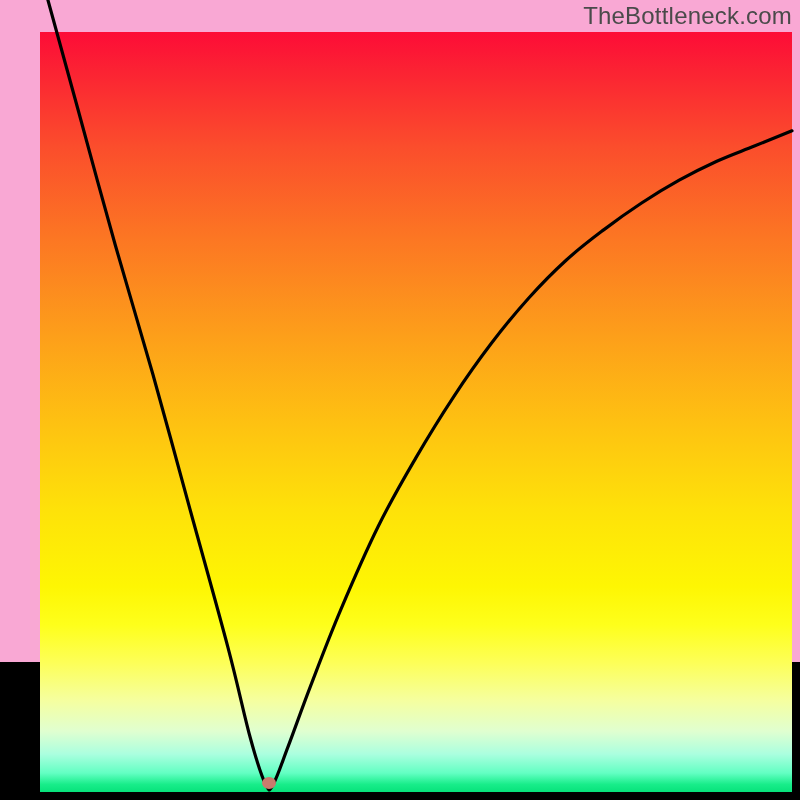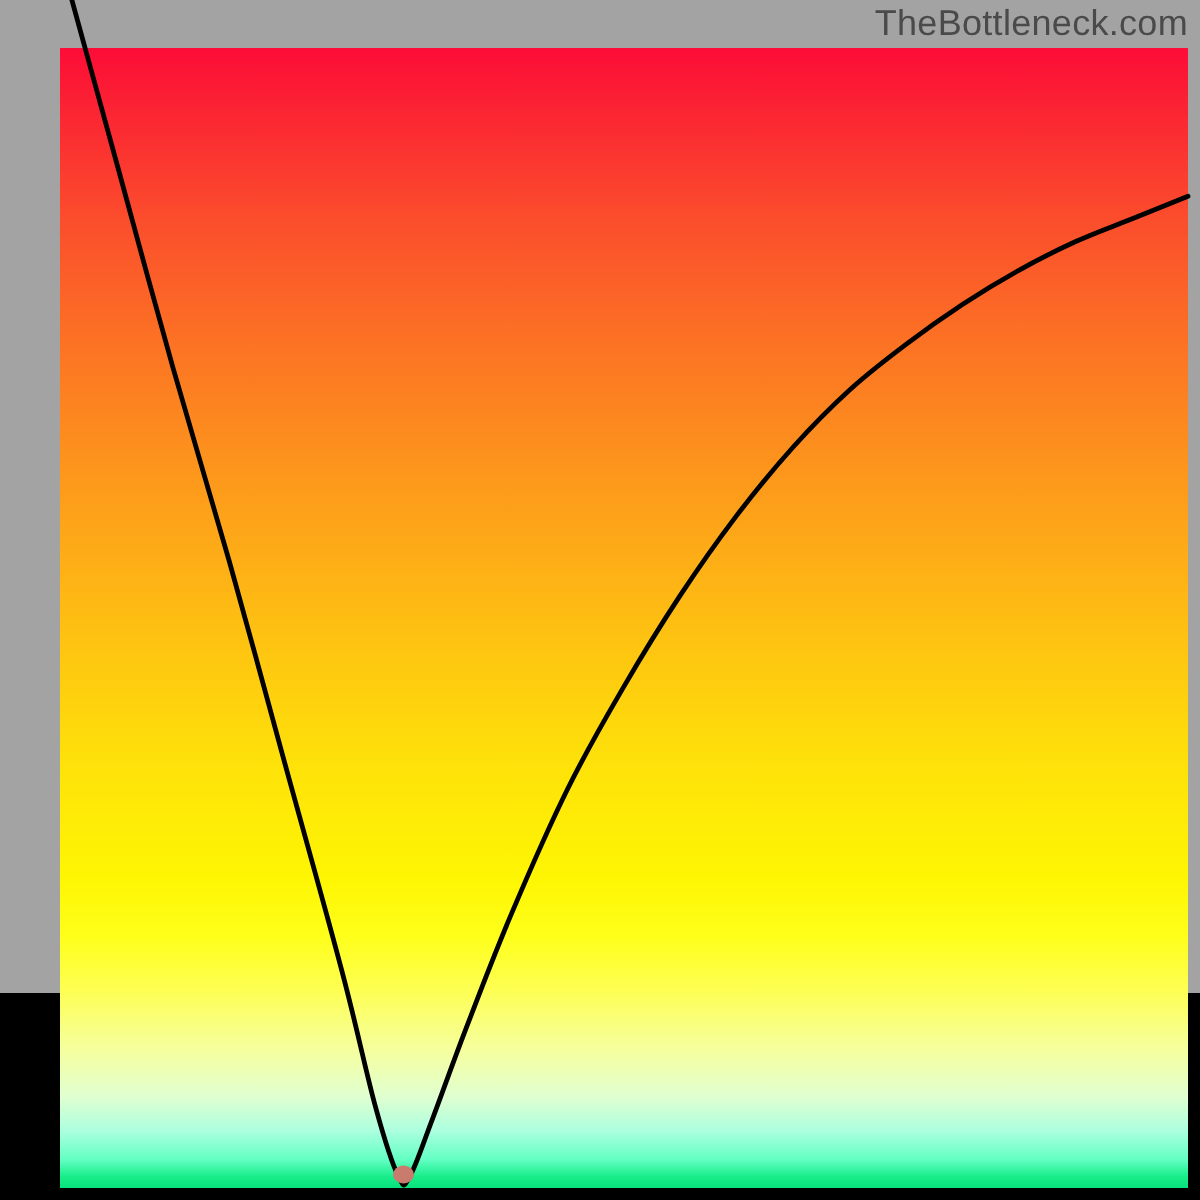--- a/index.html
+++ b/index.html
@@ -8,21 +8,21 @@
     width: 800px;
     height: 800px;
     background: #000;
     font-family: Arial, Helvetica, sans-serif;
     overflow: hidden;
   }
   .frame {
     position: relative;
     width: 800px;
     height: 662px;
-    background: #a3a3a3;
+    background: #f9a8d4;
   }
   .watermark {
     position: absolute;
     top: 2px;
     right: 8px;
     color: #4a4a4a;
     font-size: 24px;
     font-weight: 500;
     letter-spacing: 0.2px;
     user-select: none;

